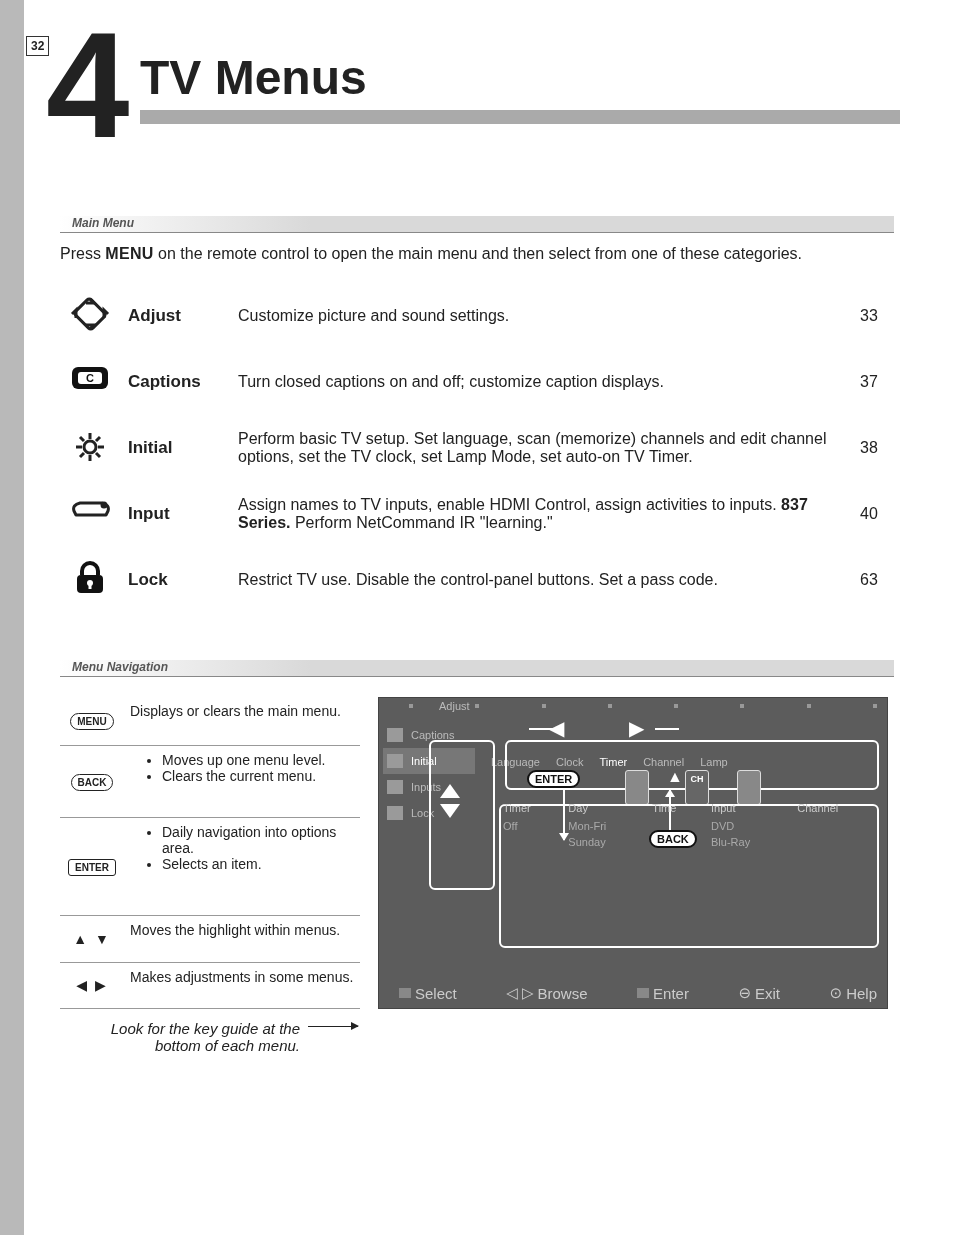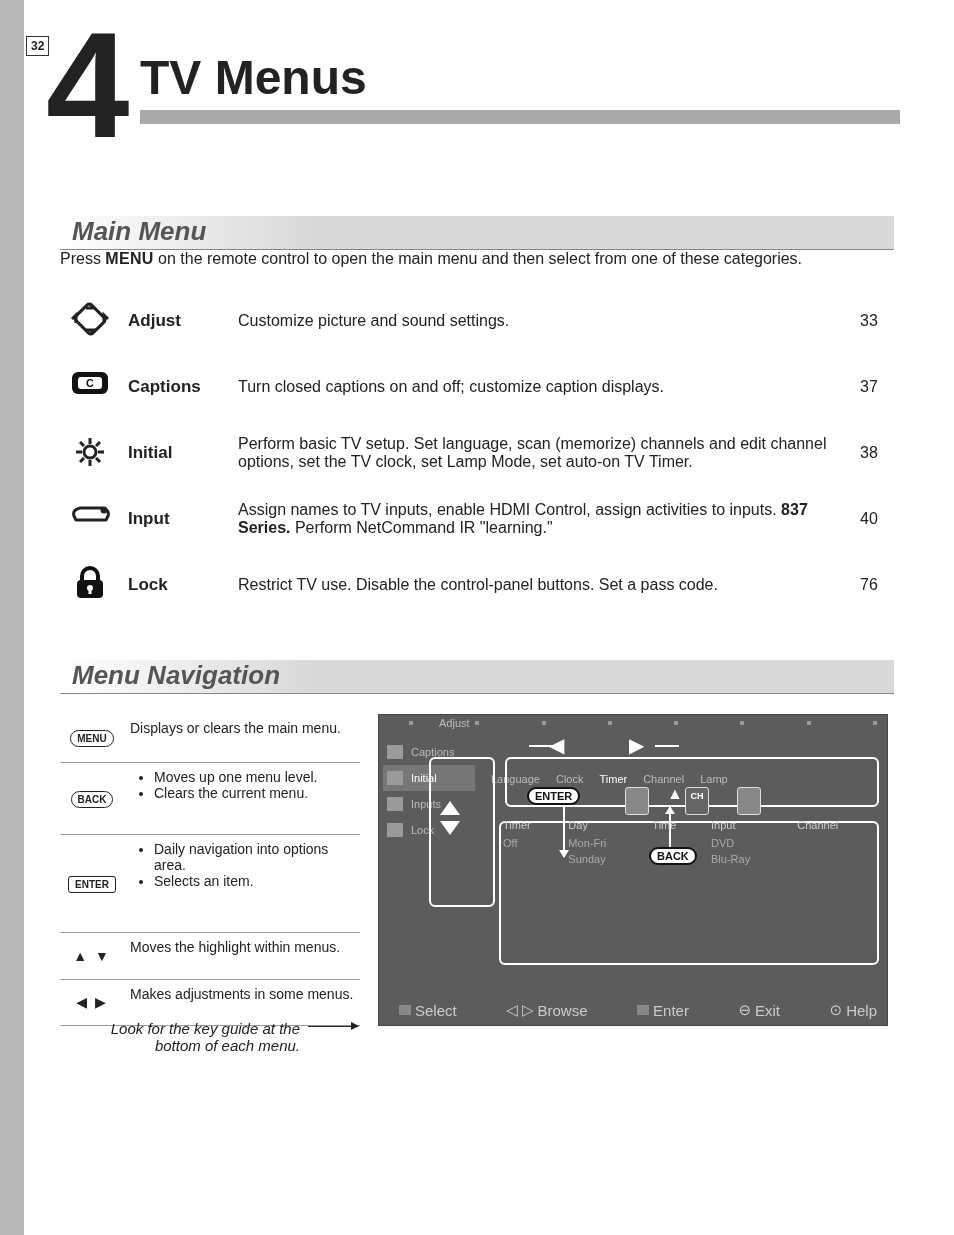--- a/index.html
+++ b/index.html
@@ -48,30 +48,31 @@
     width: 760px; height: 14px;
     background: #aaa;
   }
   .section {
     position: absolute;
     left: 60px; right: 60px;
   }
   .section-header {
     font-style: italic;
     font-weight: bold;
-    font-size: 26px;
+    font-size: 12px;
     color: #555;
     border-bottom: 1px solid #888;
     padding-bottom: 2px;
     background: linear-gradient(to right, #fff 0%, #d9d9d9 30%, #d9d9d9 100%);
     padding-left: 12px;
   }
   .section1 { top: 216px; }
   .section1 .intro {
     font-size: 16px;
+    margin-top: 12px;
     padding-left: 0;
   }
   .menu-key { font-weight: bold; letter-spacing: 0.3px; }
   .menu-table {
     margin-top: 20px;
     width: 100%;
     border-collapse: collapse;
   }
   .menu-table td {
     padding: 14px 8px;
@@ -106,21 +107,21 @@
   .nav-table td.btn-cell { width:64px; text-align:center; vertical-align: middle; }
   .nav-btn {
     display:inline-block;
     border:1.5px solid #222;
     border-radius:10px;
     font-size:10px;
     font-weight:bold;
     padding:2px 6px;
   }
   .nav-btn.square { border-radius:3px; }
-  .nav-list { list-style: disc; margin-left: 24px; }
+  .nav-list { list-style: disc; margin-left: 32px; }
   .arrows { font-size:14px; letter-spacing:2px; }
   .keyguide-note {
     position:absolute;
     left:100px; top:1020px;
     font-size:15px;
     font-style: italic;
     text-align:right;
     width:200px;
   }
   .keyguide-arrow {
@@ -203,21 +204,21 @@
   .back-ov{ left:270px; top:132px;}
   .big-arrow{ position:absolute; color:#fff; font-size:20px;}
   .pair-left{ left:170px; top:18px;}
   .pair-right{ left:250px; top:18px;}
   .line-h1{ position:absolute; left:150px; top:30px; width:24px; height:2px; background:#fff;}
   .line-h2{ position:absolute; left:276px; top:30px; width:24px; height:2px; background:#fff;}
   .ud-arrow-box{ position:absolute; left:56px; top:86px; width:30px;}
   .ud-arrow-box .up{ width:0;height:0;border-left:10px solid transparent;border-right:10px solid transparent;border-bottom:14px solid #fff; margin:0 auto 6px;}
   .ud-arrow-box .dn{ width:0;height:0;border-left:10px solid transparent;border-right:10px solid transparent;border-top:14px solid #fff; margin:0 auto;}
   .subtab-icon{
-    position:absolute; width:24px; height:28px; background:#888; border:1px solid #ddd; border-radius:3px;
+    position:absolute; width:24px; height:35px; background:#888; border:1px solid #ddd; border-radius:3px;
   }
   .clock-ico{ left:246px; top:72px;}
   .ch-ico{ left:306px; top:72px; font-size:9px; color:#fff; text-align:center; line-height:16px; font-weight:bold; background:#666;}
   .lamp-ico{ left:358px; top:72px;}
   .upwh{ position:absolute; left:288px; top:70px; color:#fff; font-size:16px;}
   .enter-line{ position:absolute; left:184px; top:92px; width:2px; height:50px; background:#fff;}
   .enter-line:after{ content:""; position:absolute; left:-4px; bottom:-1px; border-top:8px solid #fff; border-left:5px solid transparent; border-right:5px solid transparent;}
   .back-line{ position:absolute; left:290px; top:92px; width:2px; height:40px; background:#fff;}
   .back-line:before{ content:""; position:absolute; left:-4px; top:-1px; border-bottom:8px solid #fff; border-left:5px solid transparent; border-right:5px solid transparent;}
   svg{ display:block; margin:0 auto;}
@@ -311,21 +312,21 @@
             <rect x="5" y="14" width="26" height="18" rx="4"></rect>
             <path d="M10 14 v-4 a8 8 0 0 1 16 0 v4" fill="none" stroke="#111" stroke-width="4"></path>
             <circle cx="18" cy="22" r="3" fill="#fff"></circle>
                   <rect x="16.5" y="23" width="3" height="5" fill="#fff"></rect>
           </g>
               </svg>
         </span>
       </td>
       <td class="name-cell">Lock</td>
       <td>Restrict TV use.  Disable the control-panel buttons.  Set a pass code.</td>
-      <td class="page-cell">76</td>
+      <td class="page-cell">63</td>
     </tr>
   </tbody>
     </table>
 </div>
 
 <div class="section section2">
   <div class="section-header">Menu Navigation</div>
 
   <div class="nav-area">
     <table class="nav-table">

